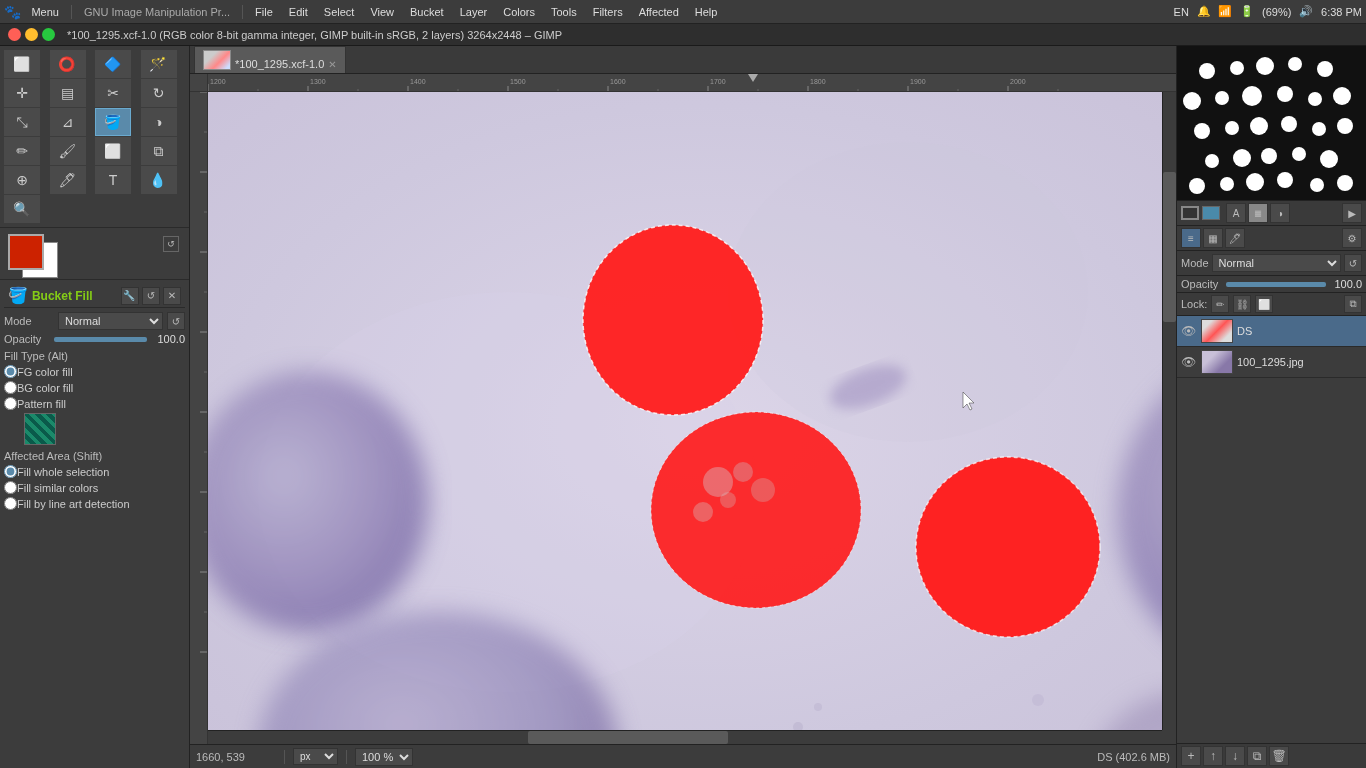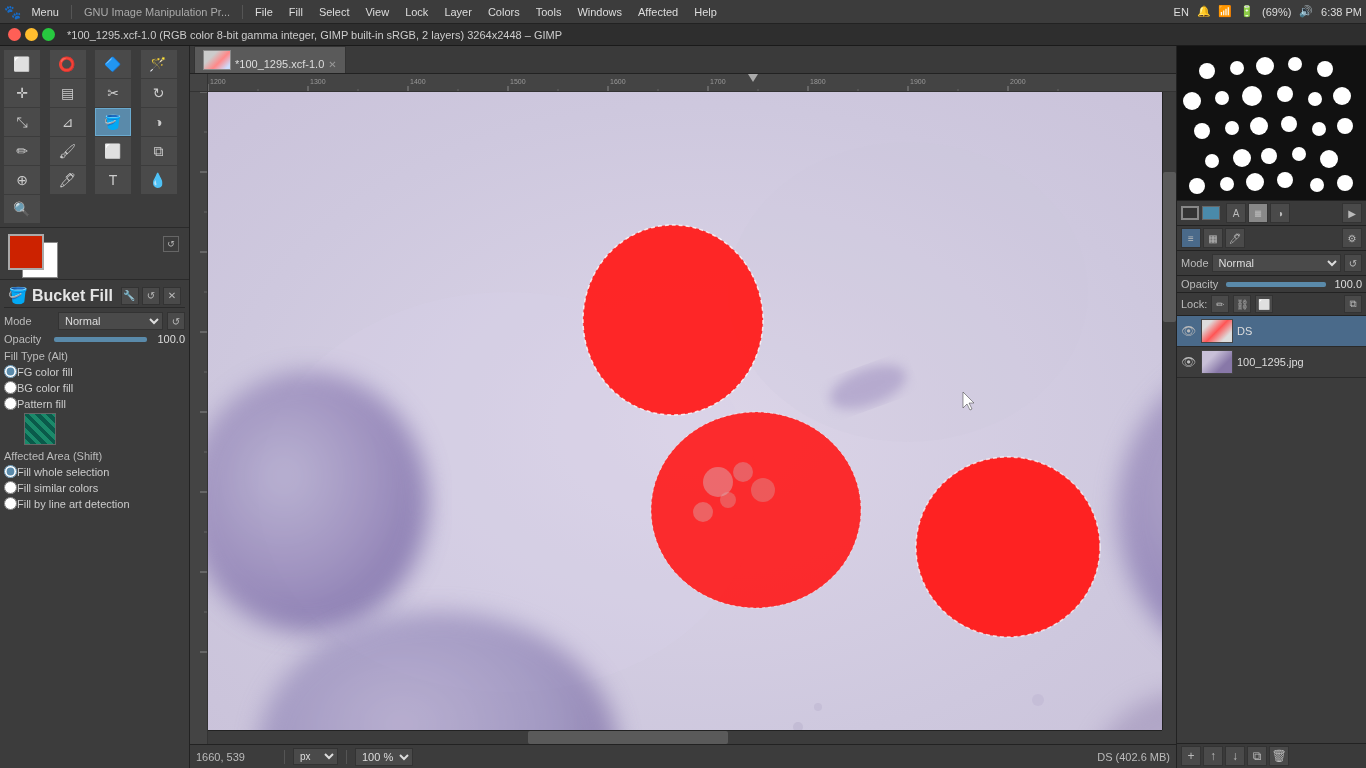--- a/index.html
+++ b/index.html
@@ -107,21 +107,21 @@
       padding: 4px;
       flex: 1;
       overflow: hidden;
     }
     .tool-options-header {
       display: flex; align-items: center; justify-content: space-between;
       padding: 2px 4px;
       border-bottom: 1px solid #2a2a2a;
       margin-bottom: 4px;
     }
-    .tool-options-title { font-size: 16px; font-weight: bold; color: #e5e5e5; }
+    .tool-options-title { font-size: 12px; font-weight: bold; color: #84cc16; }
     .tool-options-icons { display: flex; gap: 3px; }
     .small-btn { width: 18px; height: 18px; background: #4a4a4a; border: 1px solid #333; display: flex; align-items: center; justify-content: center; cursor: pointer; font-size: 10px; color: #bbb; }
 
     .option-row {
       display: flex; align-items: center; margin-bottom: 3px; gap: 4px;
     }
     .option-label { font-size: 11px; color: #bbb; min-width: 50px; }
     .option-select {
       background: #4a4a4a; border: 1px solid #333; color: #ddd;
       font-size: 11px; padding: 1px 2px; flex: 1;
@@ -306,28 +306,28 @@
 </head>
 <body>
 
 <div id="menu-bar">
   <span style="font-size:14px;">🐾</span>
   <span class="menu-item">Menu</span>
   <span class="sep"></span>
   <span class="menu-item" style="color:#aaa; font-size:11px;">GNU Image Manipulation Pr...</span>
   <span class="sep"></span>
   <span class="menu-item">File</span>
-  <span class="menu-item">Fill</span>
+  <span class="menu-item">Edit</span>
   <span class="menu-item">Select</span>
   <span class="menu-item">View</span>
-  <span class="menu-item">Lock</span>
+  <span class="menu-item">Bucket</span>
   <span class="menu-item">Layer</span>
   <span class="menu-item">Colors</span>
   <span class="menu-item">Tools</span>
-  <span class="menu-item">Windows</span>
+  <span class="menu-item">Filters</span>
   <span class="menu-item">Affected</span>
   <span class="menu-item">Help</span>
   <div class="right-icons">
     <span>EN</span>
     <span>🔔</span>
     <span>📶</span>
     <span>🔋</span>
     <span>(69%)</span>
     <span>🔊</span>
     <span>6:38 PM</span>

